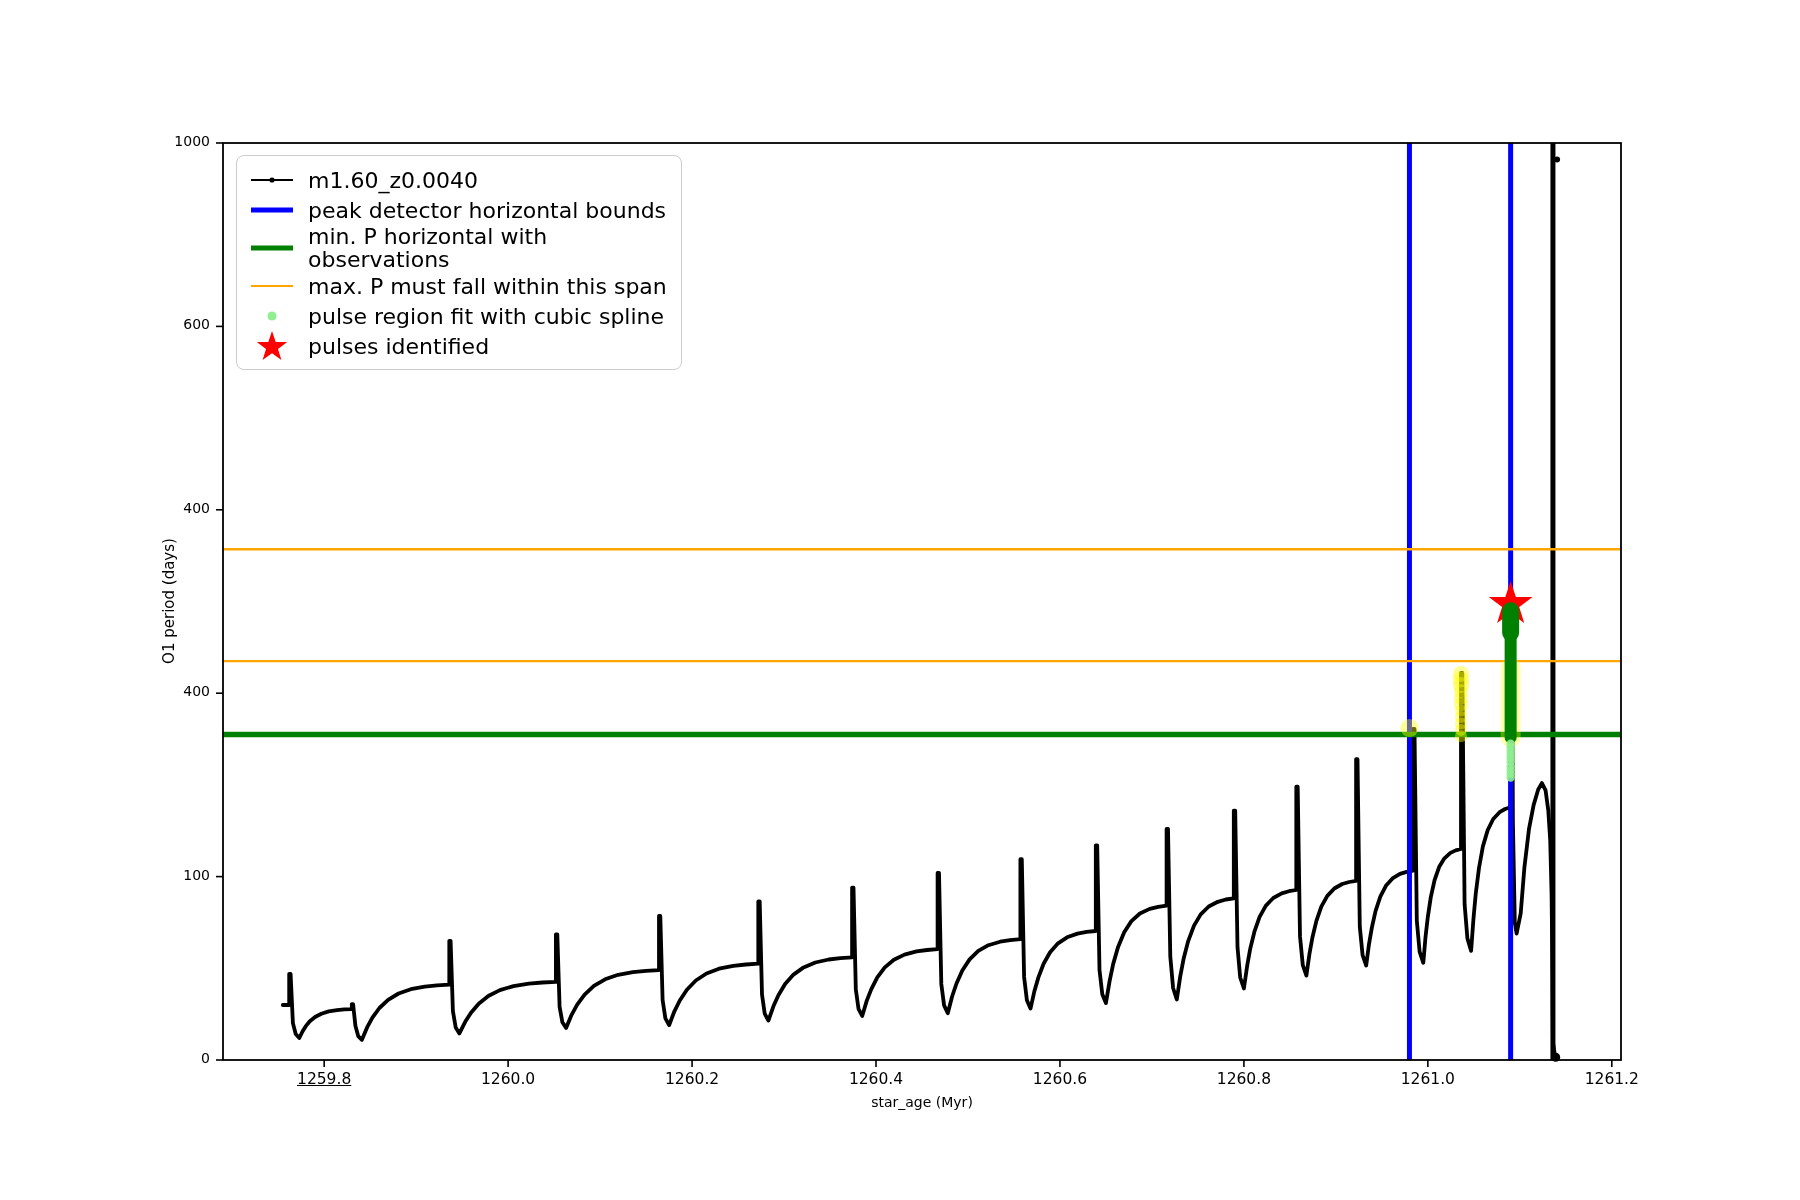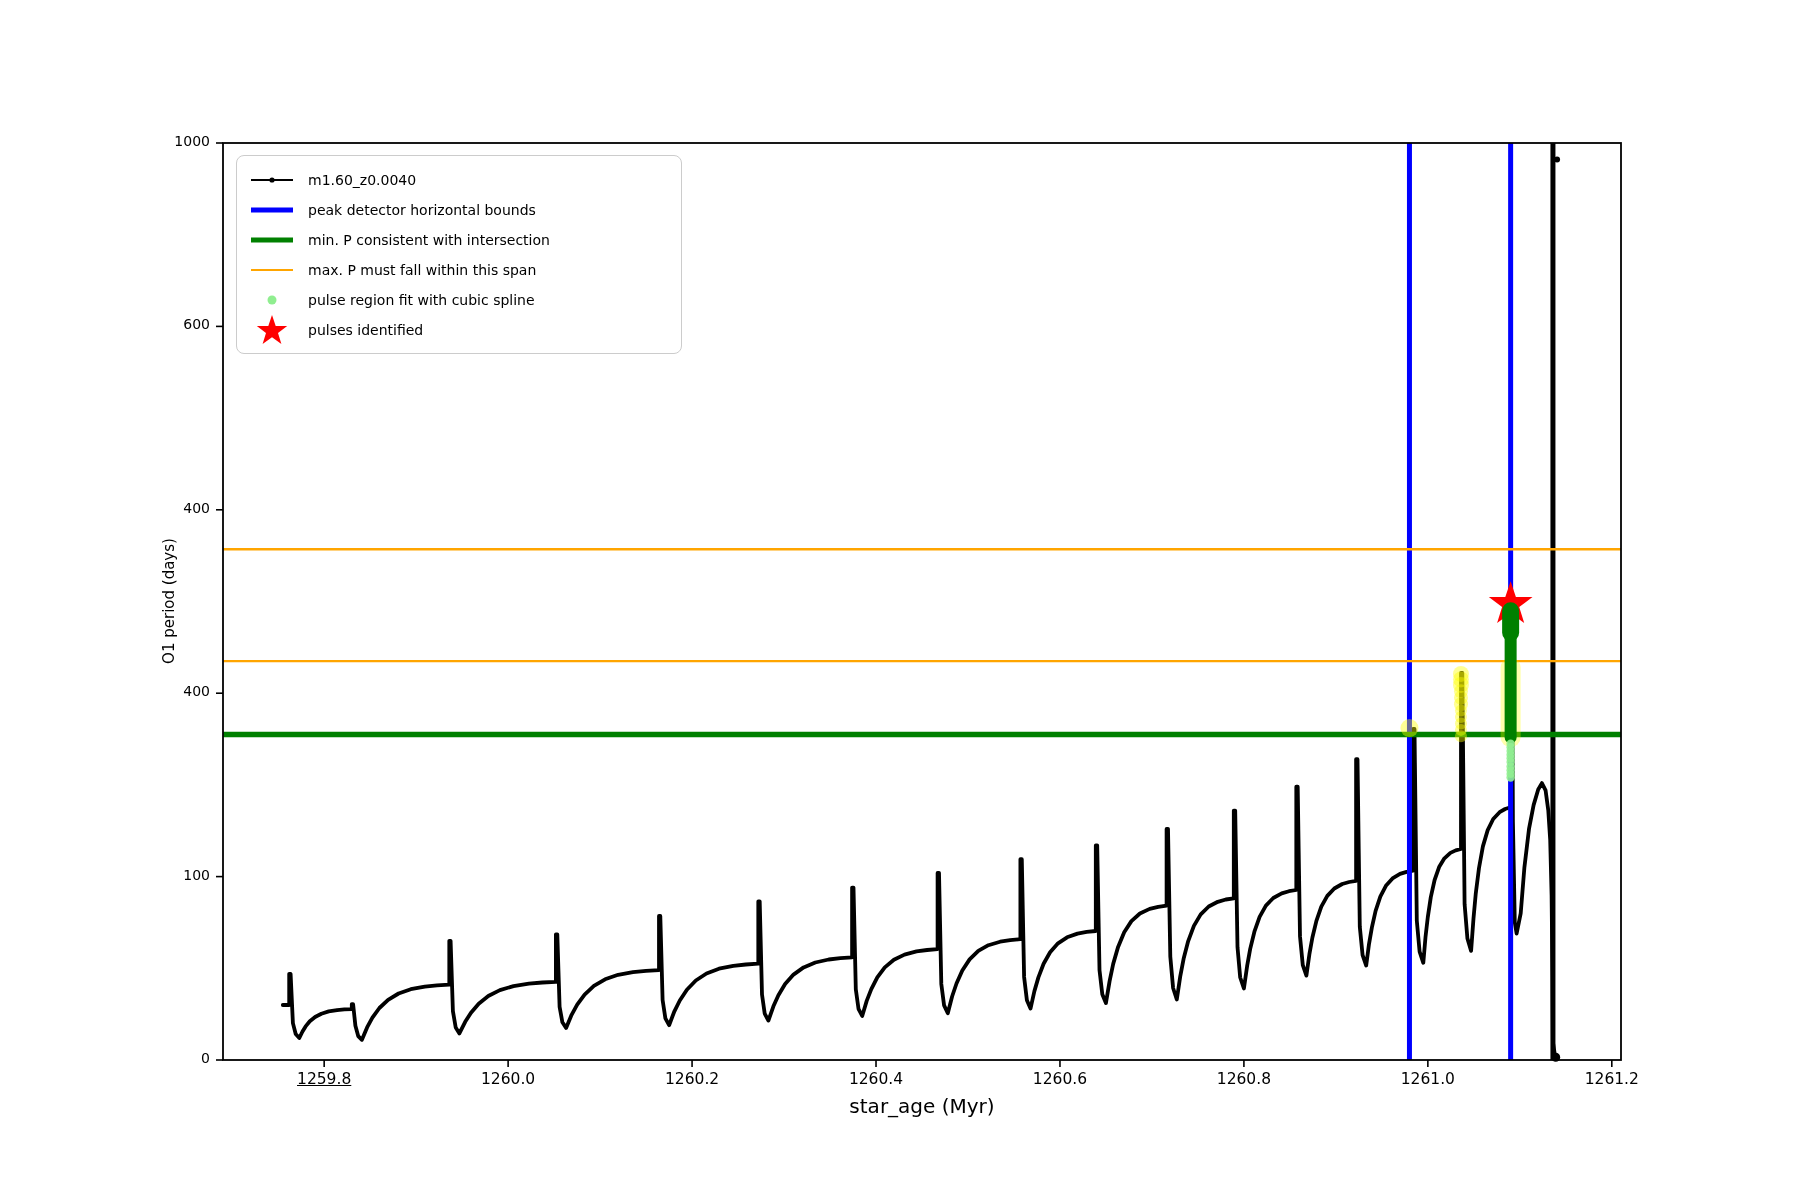--- a/index.html
+++ b/index.html
@@ -1,31 +1,31 @@
 <!DOCTYPE html>
 <html><head>
 <meta charset="utf-8">
 <style>
   html,body{margin:0;padding:0;background:#ffffff;}
   .figure{position:relative;width:1800px;height:1200px;background:#ffffff;
           font-family:"DejaVu Sans","Liberation Sans",sans-serif;color:#000;}
   svg.plot{position:absolute;left:0;top:0;}
   .xlabel{position:absolute;left:922px;top:1094px;transform:translateX(-50%);
-          font-size:20px;}
+          font-size:14px;}
   .ylabel{position:absolute;left:169px;top:601px;transform:translate(-50%,-50%) rotate(-90deg);
           font-size:15px;white-space:nowrap;}
   .xtick-label{position:absolute;transform:translateX(-50%);top:1070px;font-size:15.5px;}
   .ytick-label{position:absolute;width:60px;text-align:right;font-size:14px;}
   .legend{position:absolute;left:236px;top:155px;width:446px;box-sizing:border-box;
           background:rgba(255,255,255,0.85);border:1px solid #cccccc;border-radius:8px;
           padding:9px 10px 8px 12px;}
   .legend-row{display:flex;align-items:center;min-height:29px;}
   .legend-marker{width:46px;flex:0 0 46px;margin-right:13px;display:flex;
                  align-items:center;justify-content:center;}
-  .legend-label{font-size:14px;line-height:23px;white-space:pre-line;}
+  .legend-label{font-size:22px;line-height:23px;white-space:pre-line;}
 </style>
 </head>
 <body>
 
 <div class="figure">
   <svg class="plot" id="plot-svg" width="1800" height="1200">
       <path d="M282.8,1005.0L289.2,1005.0L289.2,973.8L290.6,973.8L292.9,1023.1L295.7,1034.0L299.3,1038.0L302.5,1031.5L305.6,1026.4L309.8,1021.3L315.1,1017.0L321.4,1013.7L328.7,1011.4L337.1,1010.1L344.4,1009.4L351.8,1009.1L351.8,1008.6L351.8,1004.1L353.1,1004.1L355.4,1025.8L358.2,1036.1L361.9,1039.8L367.1,1027.4L372.4,1017.7L379.4,1008.0L388.1,999.8L398.6,993.5L410.8,989.2L424.8,986.6L437.0,985.4L449.3,984.7L449.3,983.9L449.3,940.8L450.6,940.8L452.9,1011.1L455.7,1027.5L459.4,1033.4L465.2,1021.8L471.0,1012.7L478.7,1003.7L488.3,996.0L499.9,990.1L513.5,986.1L528.9,983.7L542.4,982.5L555.9,981.9L555.9,981.1L555.9,934.4L557.3,934.4L559.6,1006.9L562.4,1022.3L566.1,1027.9L571.6,1014.8L577.2,1004.7L584.6,994.6L593.9,985.9L605.1,979.3L618.1,974.8L632.9,972.1L646.0,970.8L659.0,970.1L659.0,969.2L659.0,916.0L660.3,916.0L662.6,1000.0L665.4,1018.4L669.1,1025.2L674.4,1011.3L679.8,1000.5L686.9,989.7L695.8,980.5L706.5,973.5L719.0,968.7L733.3,965.8L745.8,964.5L758.3,963.7L758.3,962.8L758.3,901.4L759.7,901.4L762.0,994.6L764.7,1013.6L768.4,1020.6L773.4,1006.3L778.4,995.2L785.1,984.1L793.5,974.6L803.6,967.4L815.3,962.5L828.7,959.5L840.4,958.1L852.1,957.3L852.1,956.4L852.1,887.6L853.5,887.6L855.8,989.2L858.5,1008.8L862.2,1016.0L866.7,1000.9L871.3,989.1L877.3,977.4L884.8,967.4L893.9,959.8L904.5,954.6L916.5,951.4L927.1,950.0L937.6,949.1L937.6,948.1L937.6,872.9L939.0,872.9L941.3,983.9L944.1,1005.4L947.8,1013.2L952.1,996.5L956.5,983.5L962.3,970.5L969.6,959.4L978.3,950.9L988.4,945.2L1000.1,941.7L1010.2,940.1L1020.4,939.2L1020.4,938.0L1020.4,859.2L1021.8,859.2L1024.1,976.9L1026.9,1000.2L1030.5,1008.6L1034.4,991.1L1038.4,977.4L1043.6,963.8L1050.1,952.2L1058.0,943.3L1067.1,937.3L1077.5,933.6L1086.7,931.9L1095.8,931.0L1095.8,929.8L1095.8,845.4L1097.2,845.4L1099.5,970.1L1102.3,994.3L1105.9,1003.1L1109.6,981.1L1113.2,963.9L1118.1,946.9L1124.2,932.2L1131.4,921.1L1139.9,913.5L1149.7,908.9L1158.2,906.8L1166.6,905.6L1166.6,904.1L1166.6,828.9L1168.0,828.9L1170.3,956.6L1173.1,988.0L1176.8,999.5L1180.2,976.6L1183.6,958.8L1188.2,941.1L1193.9,925.9L1200.7,914.4L1208.7,906.5L1217.8,901.8L1225.8,899.5L1233.8,898.3L1233.8,896.8L1233.8,810.6L1235.2,810.6L1237.5,947.2L1240.2,977.5L1243.9,988.5L1247.1,966.2L1250.2,948.9L1254.4,931.7L1259.6,916.9L1265.9,905.6L1273.3,898.0L1281.7,893.4L1289.0,891.2L1296.3,890.0L1296.3,888.5L1296.3,786.7L1297.7,786.7L1300.0,936.4L1302.8,965.2L1306.4,975.6L1309.4,954.2L1312.4,937.5L1316.4,920.9L1321.3,906.7L1327.3,895.9L1334.3,888.5L1342.2,884.0L1349.2,882.0L1356.1,880.8L1356.1,879.4L1356.1,759.2L1357.5,759.2L1359.8,926.8L1362.6,955.2L1366.2,965.5L1369.0,944.1L1371.9,927.4L1375.6,910.8L1380.3,896.6L1385.9,885.8L1392.5,878.4L1400.0,873.9L1406.6,871.9L1413.1,870.7L1413.1,869.3L1413.1,729.0L1414.5,729.0L1416.8,920.7L1419.6,951.6L1423.3,962.8L1425.5,937.1L1427.8,917.1L1430.8,897.1L1434.6,880.0L1439.1,867.1L1444.4,858.3L1450.4,852.9L1455.7,850.4L1461.0,849.0L1461.0,847.3L1461.0,673.0L1462.3,673.0L1464.6,904.2L1467.4,938.4L1471.1,950.9L1473.5,918.4L1475.8,893.2L1479.0,868.0L1482.9,846.4L1487.7,830.1L1493.2,819.0L1499.6,812.2L1505.1,809.0L1510.6,807.3L1510.6,805.1L1510.6,610.7L1512.0,610.7L1512.9,821.6L1514.8,922.5L1516.6,933.5L1520.7,913.3L1524.4,867.4L1529.0,828.9L1533.6,805.1L1538.2,789.5L1541.9,783.1L1545.6,790.4L1548.3,810.6L1550.2,839.9L1551.6,894.9L1552.5,977.5L1552.9,1041.7L1555.2,1057.2" fill="none" stroke="#000000" stroke-width="3.8" stroke-linejoin="round" stroke-linecap="round"></path>
       <line x1="1552.9394736841462" y1="1060" x2="1552.9394736841462" y2="143" stroke="#000000" stroke-width="5"></line>
       <circle cx="1555.6986842103968" cy="1057.249" r="4.5" fill="#000000"></circle>
       <circle cx="1557.0782894736265" cy="159.50599999999997" r="3" fill="#000000"></circle>
@@ -111,21 +111,21 @@
           </svg>
         </span>
         <span class="legend-label">peak detector horizontal bounds</span>
       </div>
       <div class="legend-row">
         <span class="legend-marker">
           <svg width="46" height="30">
             <line x1="2" y1="15" x2="44" y2="15" stroke="#008000" stroke-width="5"></line>
           </svg>
         </span>
-        <span class="legend-label">min. P consistent with intersection</span>
+        <span class="legend-label">min. P horizontal with observations</span>
       </div>
       <div class="legend-row">
         <span class="legend-marker">
           <svg width="46" height="30">
             <line x1="2" y1="15" x2="44" y2="15" stroke="#ffa500" stroke-width="2.2"></line>
           </svg>
         </span>
         <span class="legend-label">max. P must fall within this span</span>
       </div>
       <div class="legend-row">

